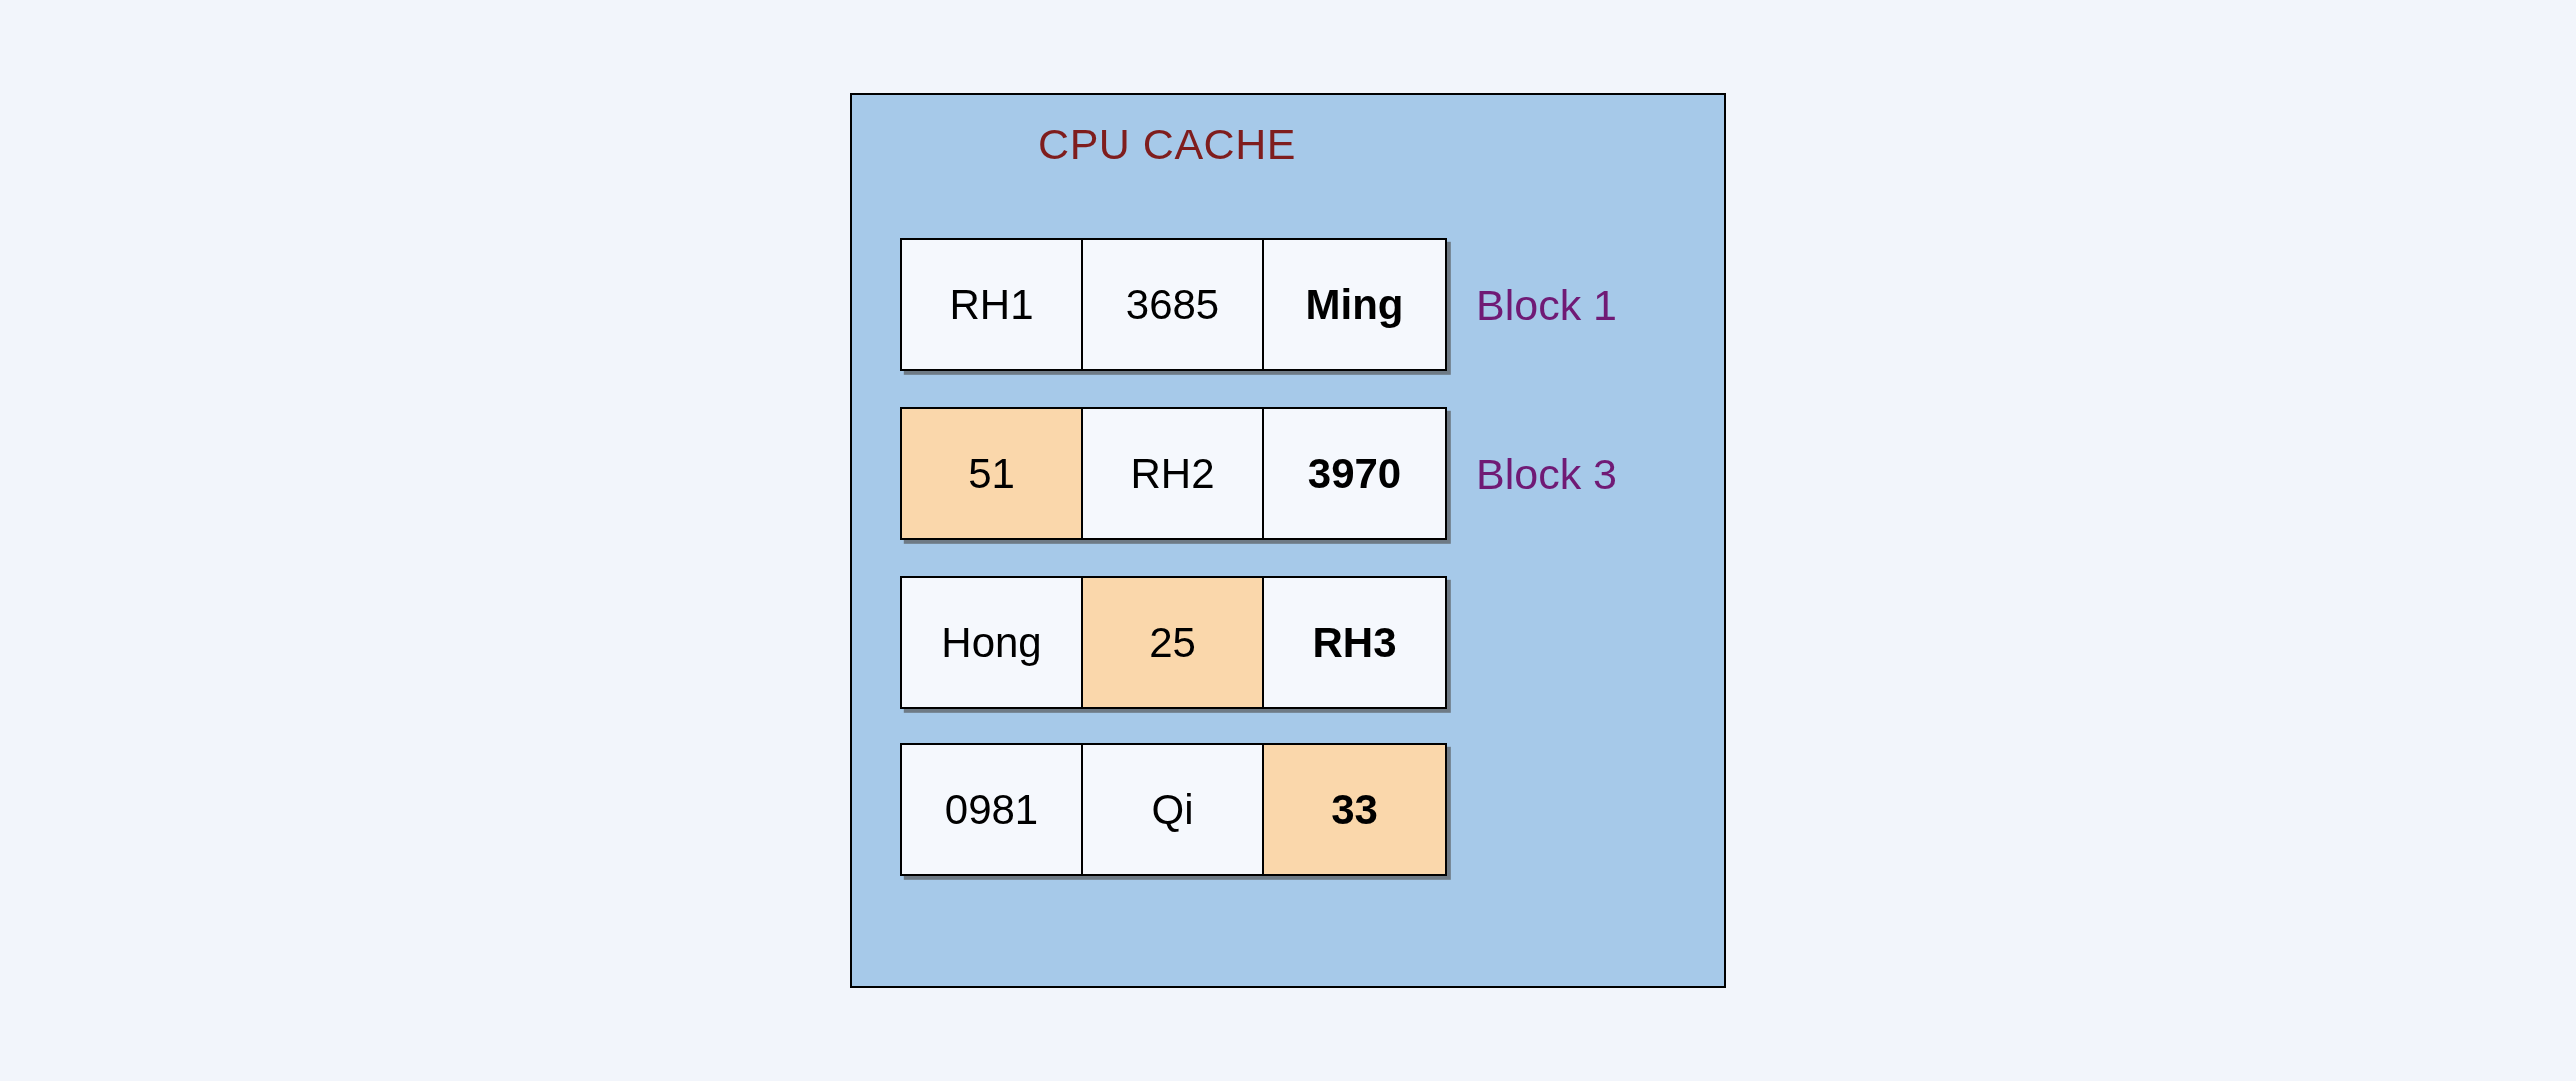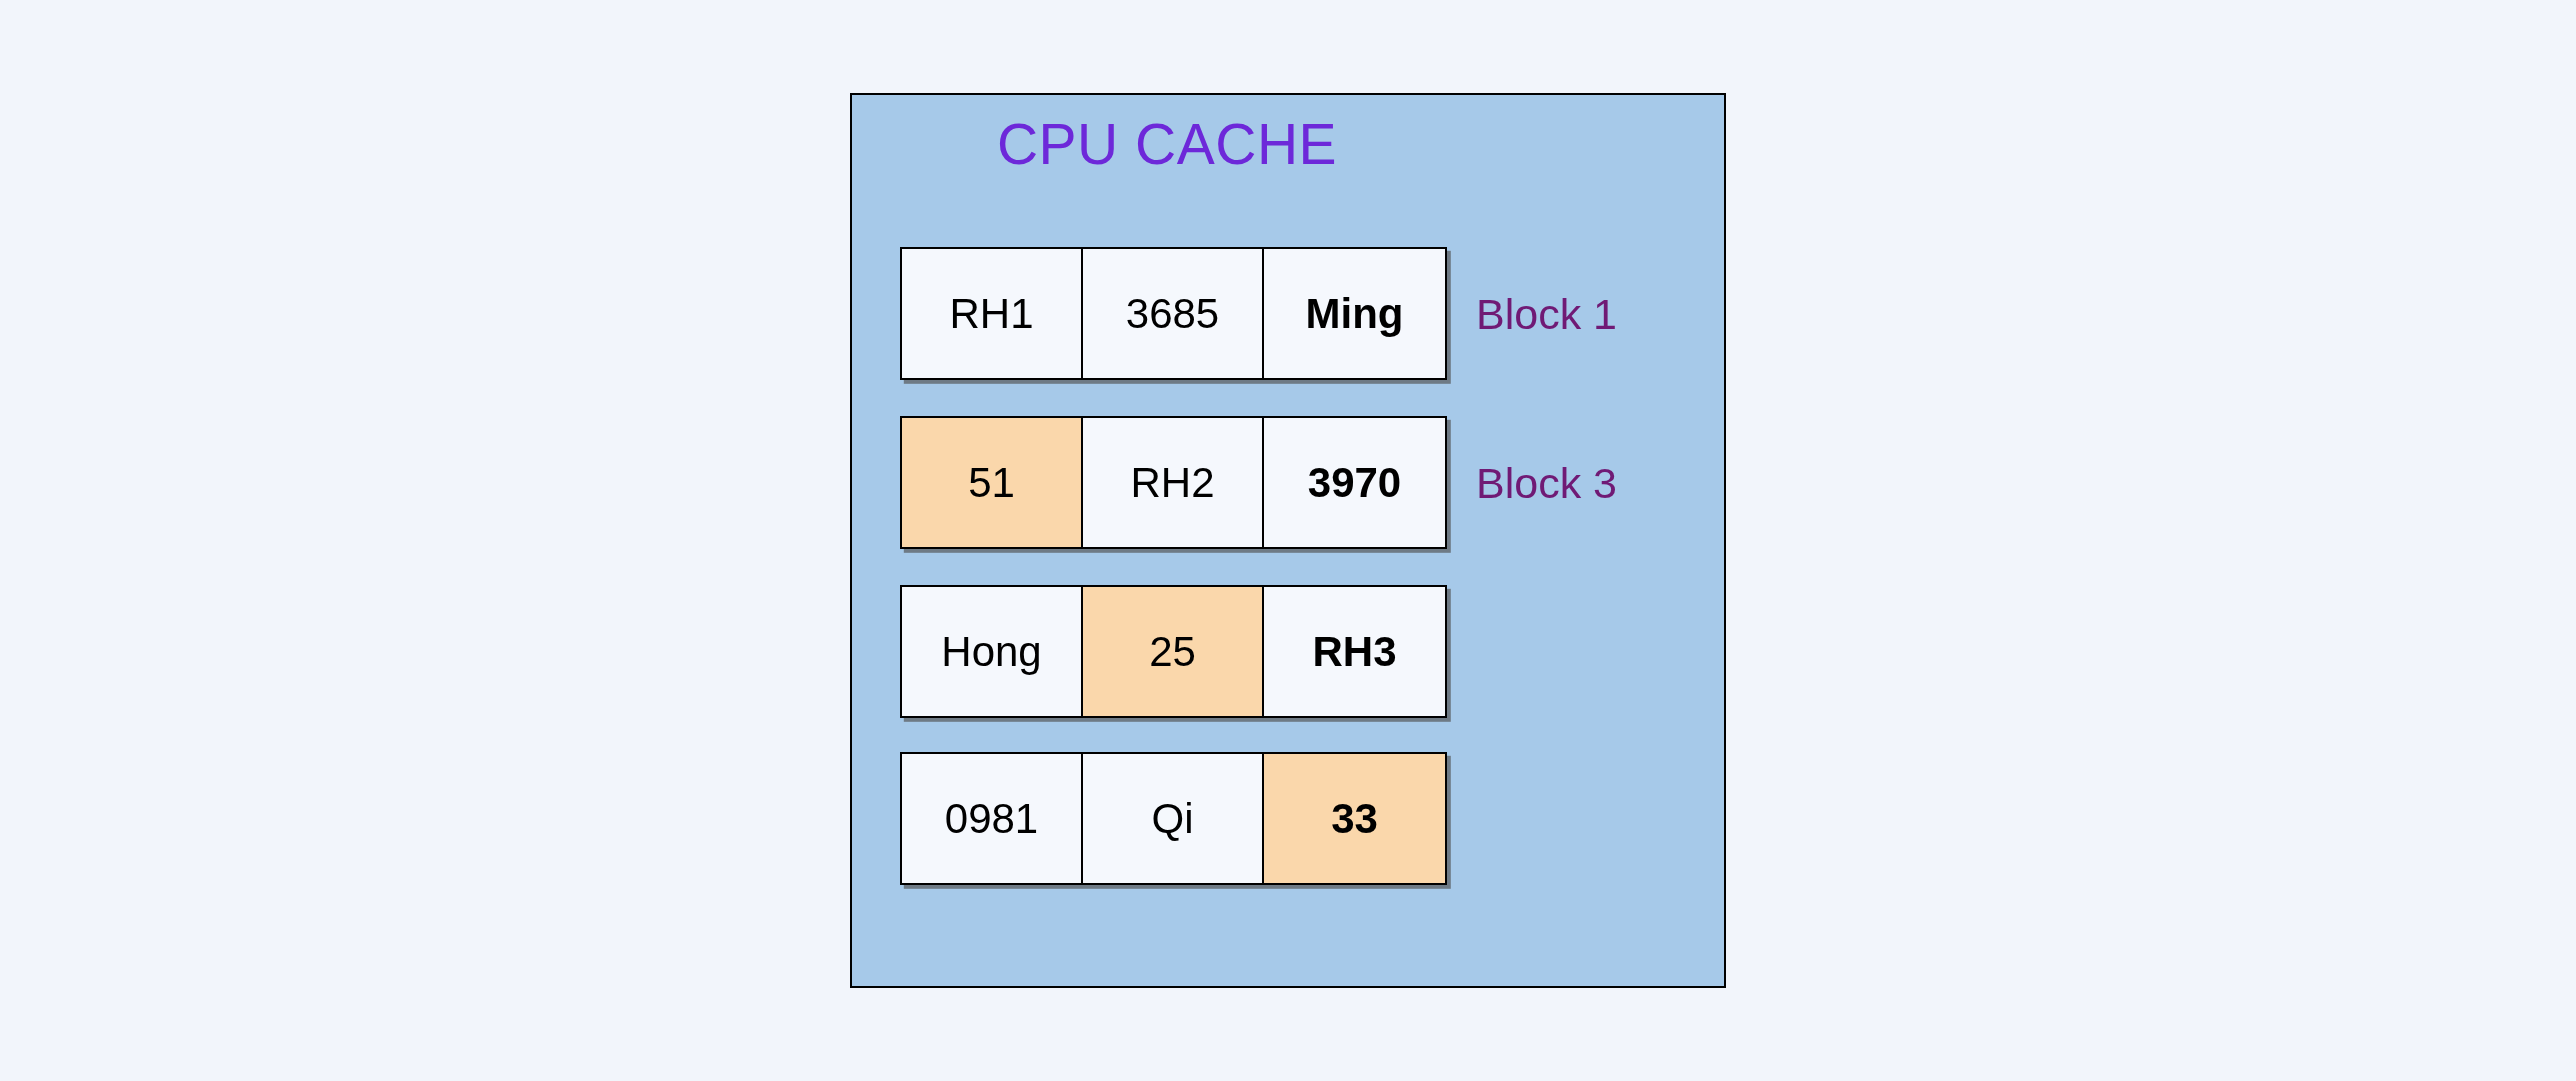--- a/index.html
+++ b/index.html
@@ -28,32 +28,32 @@
     border: 2.9px solid #000000;
   }
 
   
   #cache-title {
     position: absolute;
     left: 0;
     top: 23px;
     width: 630px;        
     text-align: center;
-    font-size: 57px;
+    font-size: 43px;
     line-height: 53px;
-    color: #6d28d9;
+    color: #7f1d1d;
     letter-spacing: 0.5px;
     white-space: nowrap;
   }
 
   
   #blocks-container {
     position: absolute;
     left: 48px;
-    top: 152px;
+    top: 143px;
     width: 792px;
   }
 
   .block-row {
     position: relative;
     display: flex;
     align-items: flex-start;
     margin-bottom: 34px;
   }
   .block-row:last-child { margin-bottom: 0; }

